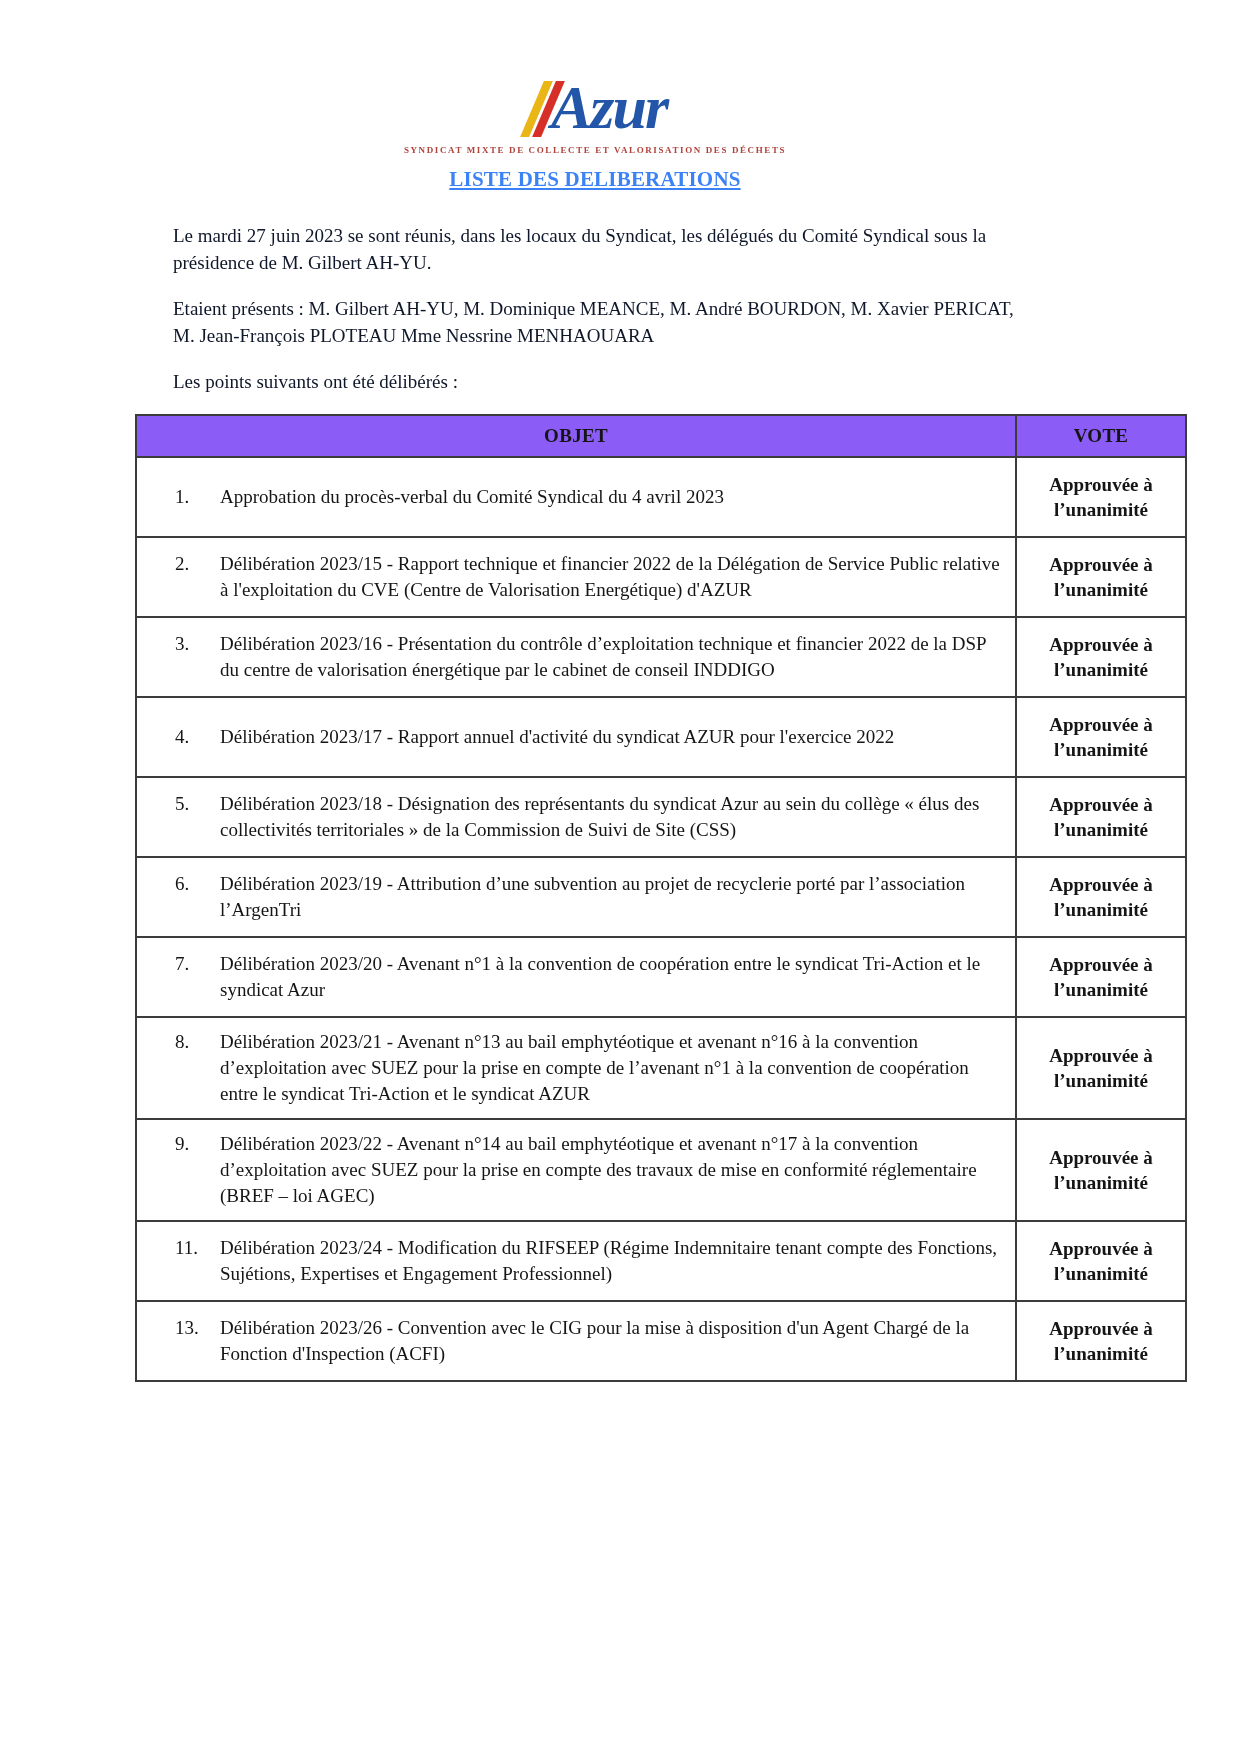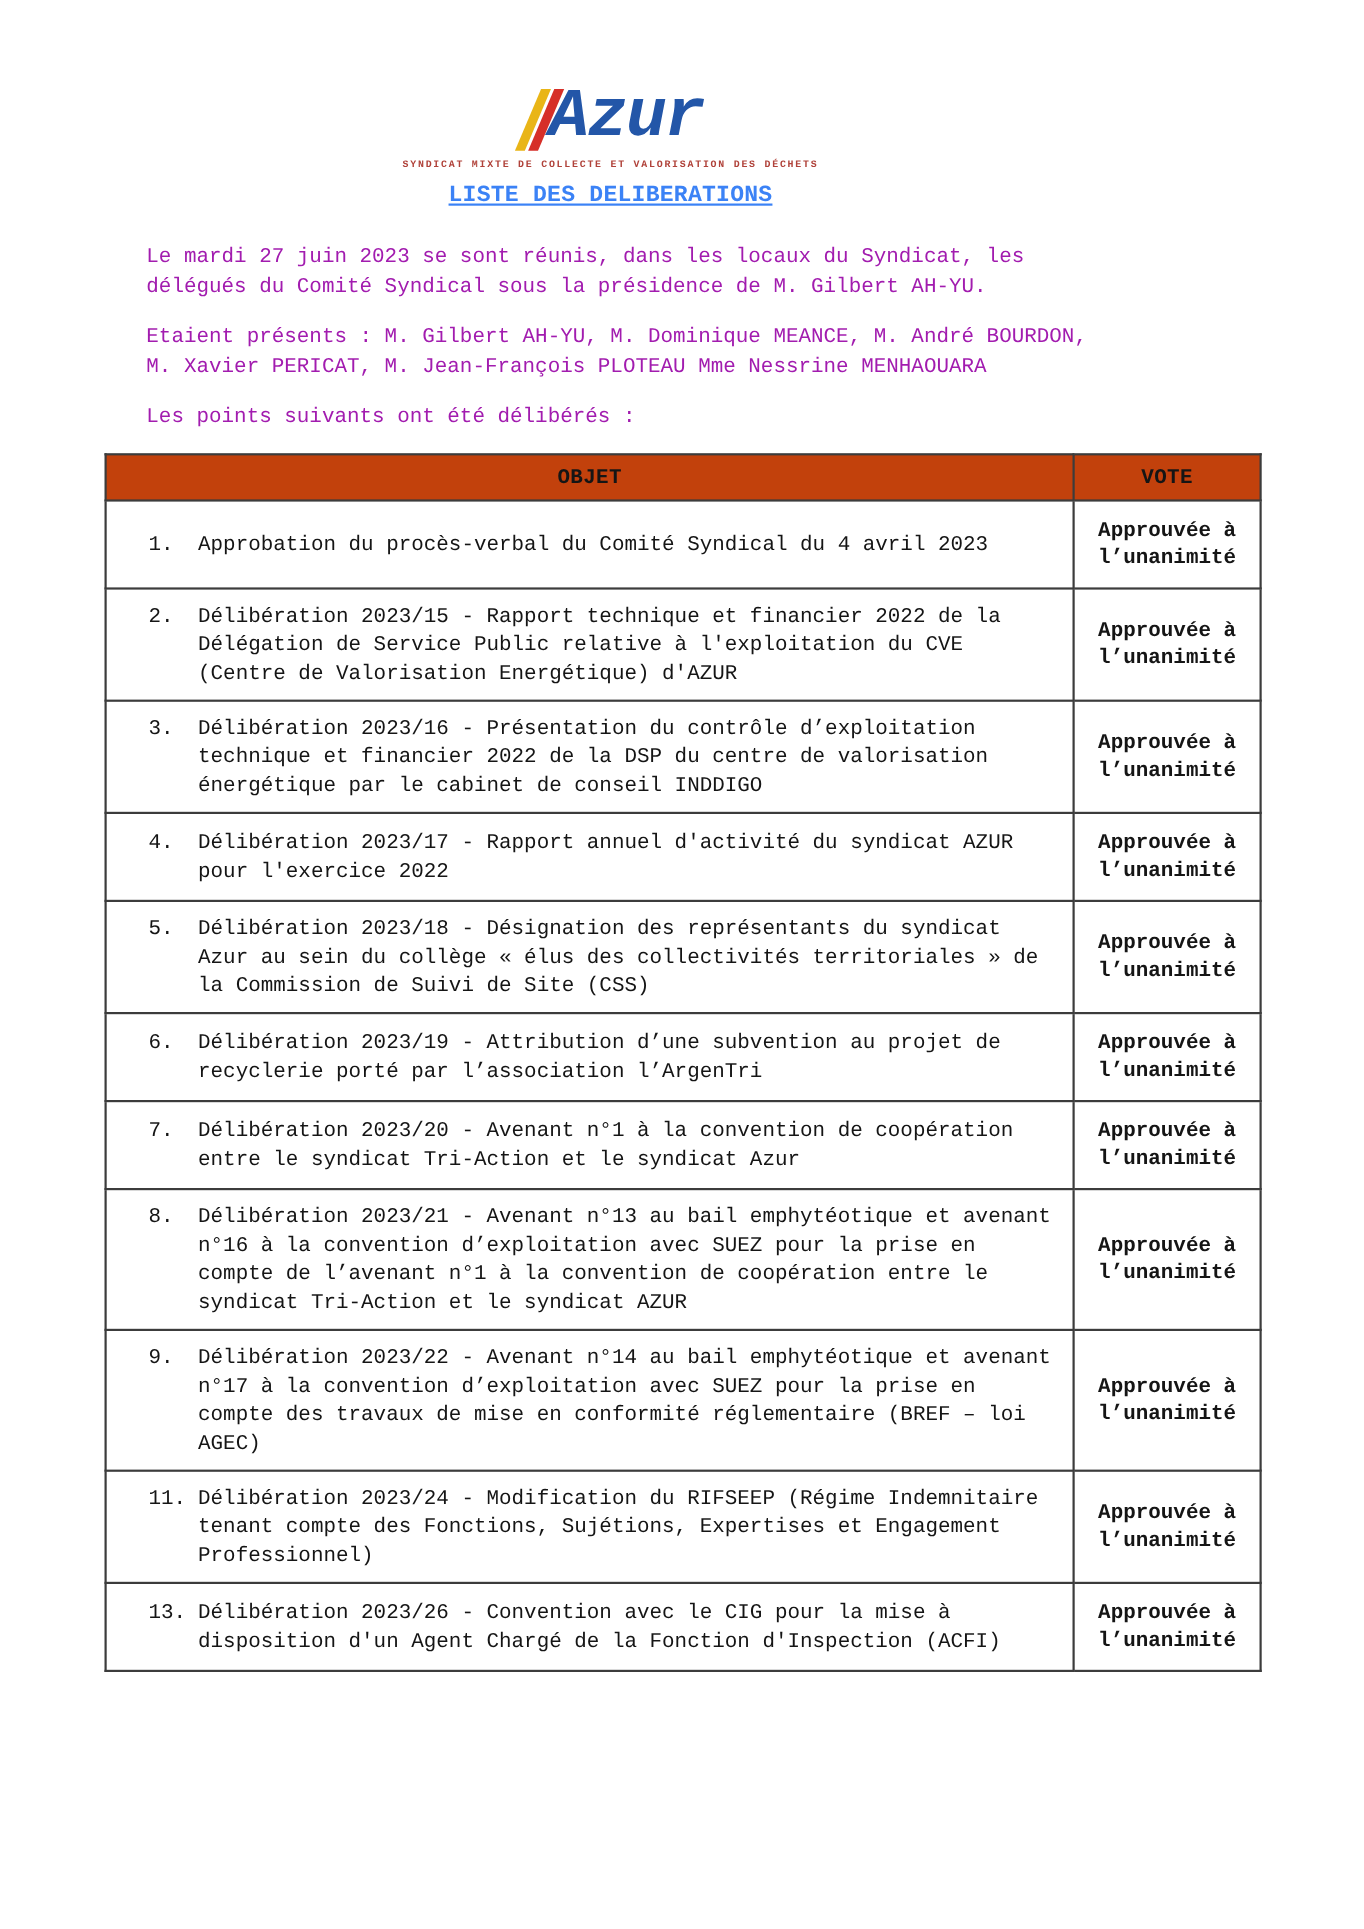--- a/index.html
+++ b/index.html
@@ -1,20 +1,21 @@
 <!DOCTYPE html>
 <html><head>
 <meta charset="utf-8">
 <style>
   * { margin:0; padding:0; box-sizing:border-box; }
   html,body { background:#ffffff; }
   .page {
     width:1240px; height:1613px; margin:0 auto; background:#ffffff;
-    font-family:Liberation Mono, monospace; color:#1a1a1a; position:relative;
+    font-family:Liberation Serif, serif; color:#1a1a1a; position:relative;
     overflow:hidden;
+    padding-left:40px;
   }
   
   .doc-header { width:1110px; text-align:center; padding-top:76px; }
   .logo-block { display:inline-block; }
   .logo-mark {
     position:relative; display:inline-block;
     font-style:italic; font-weight:bold; font-size:62px; line-height:1;
     color:#2356a8; letter-spacing:-2px; padding-left:28px;
   }
   .stripe { position:absolute; width:9px; height:56px; top:5px; transform:skewX(-23deg); }
@@ -23,30 +24,30 @@
   .logo-tagline {
     font-size:9px; font-weight:bold; letter-spacing:1.6px;
     color:#b0423a; margin-top:7px; white-space:nowrap;
   }
   .doc-title { font-size:22px; font-weight:bold; color:#111; margin-top:42px; letter-spacing:.2px; }
   .doc-subtitle {
     display:inline-block; font-size:21px; font-weight:bold; color:#3b82f6;
     text-decoration:underline; margin-top:10px; letter-spacing:.2px;
   }
   
-  .intro { margin:30px 0 0 133px; width:856px; font-size:19px; line-height:27px; color:#a21caf; }
+  .intro { margin:30px 0 0 133px; width:856px; font-size:19px; line-height:27px; color:#0f172a; }
   .intro p { margin:0 0 19px 0; }
   
   table.delib-table {
     margin:8px 0 0 95px; width:1050px; border-collapse:collapse;
     font-size:19px; color:#151515; table-layout:fixed;
   }
   .delib-table th, .delib-table td { border:2px solid #3c3c3c; }
   .delib-table th {
-    background:#c2410c; font-weight:bold; height:42px; text-align:center;
+    background:#8b5cf6; font-weight:bold; height:42px; text-align:center;
     font-size:19px; letter-spacing:.3px;
   }
   th.col-objet { width:880px; }
   th.col-vote  { width:170px; }
   tr.data-row { height:80px; }
   td.objet-cell { padding:11px 14px 11px 38px; vertical-align:middle; }
   .objet-row { display:flex; line-height:26px; }
   .num { flex:0 0 45px; }
   .objet-text { flex:1; }
   td.vote-cell {

